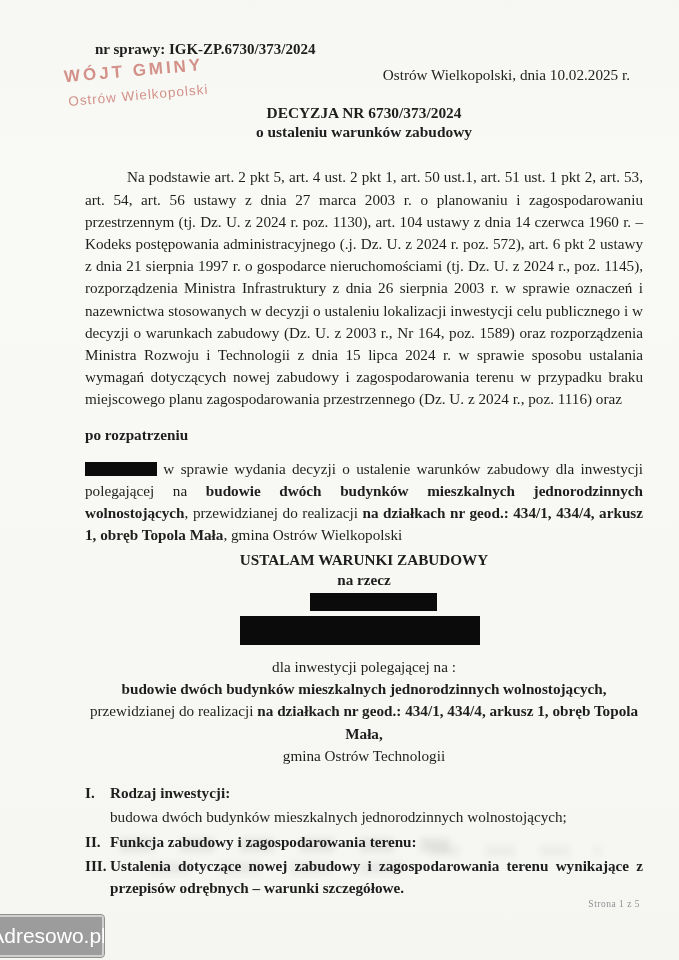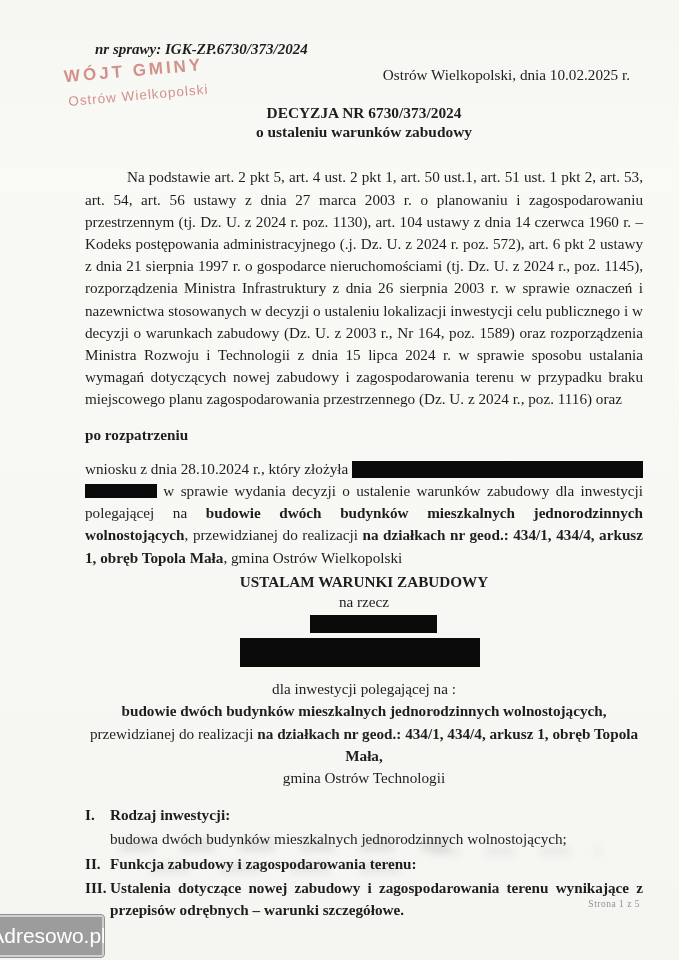--- a/index.html
+++ b/index.html
@@ -14,21 +14,21 @@
   .page{
     position:absolute;inset:0;
     background:linear-gradient(180deg,#f6f6f2 0%,#f9f9f6 18%,#f7f7f4 70%,#f5f5f2 100%);
   }
   .content{
     position:absolute;left:85px;top:0;width:558px;
     font-size:15.2px;line-height:22.2px;
   }
   .case-no{
     margin-top:38px;margin-left:10px;
-    font-style:italic;font-weight:bold;font-size:15px;
+    font-weight:bold;font-size:15px;
   }
   .stamp{
     position:absolute;left:-20px;top:60px;
     transform:rotate(-5deg);
     color:#cb7b72;opacity:.82;
     font-family:"Liberation Sans","DejaVu Sans",sans-serif;
     pointer-events:none;
   }
   .stamp .s1{font-size:17px;font-weight:bold;letter-spacing:3px;display:block;}
   .stamp .s2{font-size:13.5px;letter-spacing:1px;display:block;margin-top:3px;margin-left:2px;}
@@ -38,21 +38,21 @@
     text-align:justify;text-indent:42px;
     margin:25px 0 0 0;
   }
   .center-bold{text-align:left;font-weight:bold;margin:13px 0 12px 0;}
   .app-line1{display:flex;align-items:center;white-space:nowrap;}
   .redact{background:#0b0b0b;}
   .redact-a{flex:1;height:17px;margin-left:4px;margin-top:2px;}
   .app-body{text-align:justify;margin:0;}
   .redact-b{display:inline-block;width:72px;height:14px;vertical-align:-2px;}
   .ruling-head{text-align:center;font-weight:bold;margin-top:3px;line-height:20px;}
-  .ruling-sub{text-align:center;font-weight:normal;line-height:20px;}
+  .ruling-sub{text-align:center;font-weight:bold;line-height:20px;}
   .redact-c{width:127px;height:18px;margin:3px auto 0 auto;transform:translateX(9px);}
   .redact-d{width:240px;height:29px;margin:5px auto 0 auto;transform:translateX(-4px);}
   .ruling-lines{text-align:center;margin-top:11px;line-height:22.4px;}
   .sections{margin-top:14px;}
   .section{margin-bottom:2px;}
   .sec-row{display:flex;font-weight:bold;line-height:22px;margin-bottom:2px;}
   .sec-num{width:25px;flex:0 0 25px;}
   .sec-head{flex:1;}
   .sec-head.just{text-align:justify;}
   .sec-body{padding-left:25px;line-height:22px;margin-bottom:3px;}
@@ -104,24 +104,20 @@
 
     <div class="title">
       <div>DECYZJA NR 6730/373/2024</div>
       <div>o ustaleniu warunków zabudowy</div>
     </div>
 
     <p class="legal">Na podstawie art. 2 pkt 5, art. 4 ust. 2 pkt 1, art. 50 ust.1, art. 51 ust. 1 pkt 2, art. 53, art. 54, art. 56 ustawy z dnia 27 marca 2003 r. o planowaniu i zagospodarowaniu przestrzennym (tj. Dz. U. z 2024 r. poz. 1130), art. 104 ustawy z dnia 14 czerwca 1960 r. – Kodeks postępowania administracyjnego (.j. Dz. U. z 2024 r. poz. 572), art. 6 pkt 2 ustawy z dnia 21 sierpnia 1997 r. o gospodarce nieruchomościami (tj. Dz. U. z 2024 r., poz. 1145), rozporządzenia Ministra Infrastruktury z dnia 26 sierpnia 2003 r. w sprawie oznaczeń i nazewnictwa stosowanych w decyzji o ustaleniu lokalizacji inwestycji celu publicznego i w decyzji o warunkach zabudowy (Dz. U. z 2003 r., Nr 164, poz. 1589) oraz rozporządzenia Ministra Rozwoju i Technologii z dnia 15 lipca 2024 r. w sprawie sposobu ustalania wymagań dotyczących nowej zabudowy i zagospodarowania terenu w przypadku braku miejscowego planu zagospodarowania przestrzennego (Dz. U. z 2024 r., poz. 1116) oraz</p>
 
     <div class="center-bold">po rozpatrzeniu</div>
 
-    <div class="app-line1">
-        <span>wniosku z dnia 28.10.2024 r., który złożyła</span>
-        <span class="redact redact-a"></span>
-      </div>
 
     <p class="app-body"><span class="redact redact-b"></span><span> w sprawie wydania decyzji o ustalenie warunków zabudowy dla inwestycji polegającej na </span><b>budowie dwóch budynków mieszkalnych jednorodzinnych wolnostojących</b><span>, przewidzianej do realizacji </span><b>na działkach nr geod.: 434/1, 434/4, arkusz 1, obręb Topola Mała</b><span>, gmina Ostrów Wielkopolski</span></p>
 
     <div class="ruling-head">USTALAM WARUNKI ZABUDOWY</div>
     <div class="ruling-sub">na rzecz</div>
 
     <div class="redact redact-c"></div>
     <div class="redact redact-d"></div>
 
     <div class="ruling-lines">

